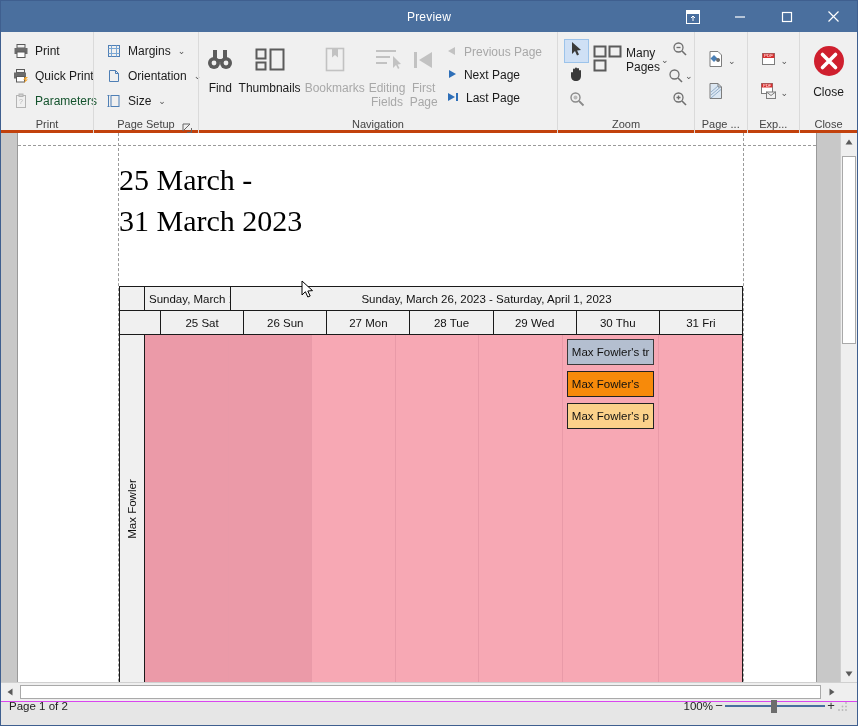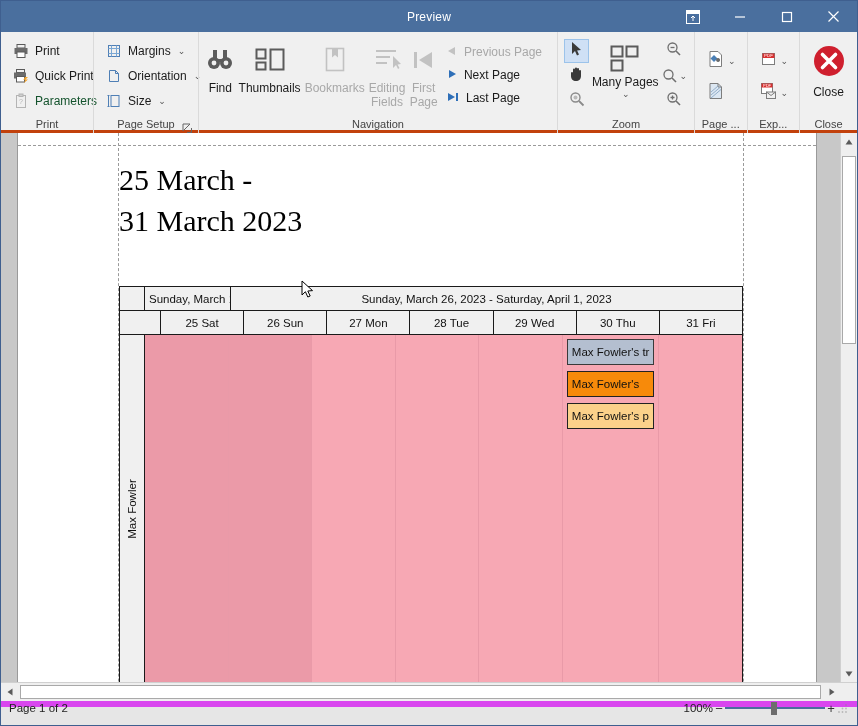--- a/index.html
+++ b/index.html
@@ -112,21 +112,21 @@
   .zoom-body { display: flex; align-items: flex-start; padding-top: 3px; }
   .zoomcol { display: flex; flex-direction: column; gap: 1px; }
   .ztool {
     width: 25px; height: 24px;
     display: flex; align-items: center; justify-content: center;
     cursor: pointer; border: 1px solid transparent;
   }
   .ztool.active { background: #cfe0f5; border-color: #9cc3ea; }
   .zsplit { display: flex; align-items: center; cursor: pointer; border: 1px solid transparent; height: 24px; }
   .manypages {
-    width: 78px; display: flex; flex-direction: column; align-items: center;
+    width: 78px; display: flex; flex-direction: row; align-items: center;
     font-size: 12px; color: #1b1b1b; cursor: pointer;
     border: 1px solid transparent; padding-top: 4px;
   }
 
   
   .iconcol { display: flex; flex-direction: column; justify-content: center; gap: 3px; padding-top: 2px; }
   .iconrow {
     display: flex; align-items: center; gap: 2px;
     height: 29px; padding: 0 3px;
     cursor: pointer; border: 1px solid transparent;
@@ -263,21 +263,21 @@
   .htrack { flex: 1 1 auto; position: relative; background: #efefef; padding: 2px; }
   .hthumb {
     height: 100%; background: #ffffff; border: 1px solid #a9a9a9; cursor: pointer;
   }
   .hcorner { width: 17px; flex: 0 0 17px; background: #efefef; }
 
   
   .statusbar {
     flex: 0 0 24px; height: 24px;
     background: #e6e6e6;
-    border-top: 6px solid #d946ef;
+    border-top: 1px solid #d946ef;
     display: flex; align-items: center;
     padding: 0 4px 16px 8px;
     font-size: 11.5px; color: #222222;
   }
   .status-right { margin-left: auto; display: flex; align-items: center; gap: 0; padding-right: 4px; }
   .zoom-pct { font-size: 11.5px; color: #222; }
   .zoom-minus, .zoom-plus { font-size: 13px; color: #333; cursor: pointer; width: 12px; text-align: center; }
   .zoom-slider { width: 100px; height: 14px; position: relative; cursor: pointer; }
   .zoom-slider .rail { position: absolute; left: 0; right: 0; top: 6px; height: 2px; background: #4a6f9e; }
   .zoom-slider .knob { position: absolute; left: 46px; top: 1px; width: 6px; height: 13px; background: #6d6d6d; }

